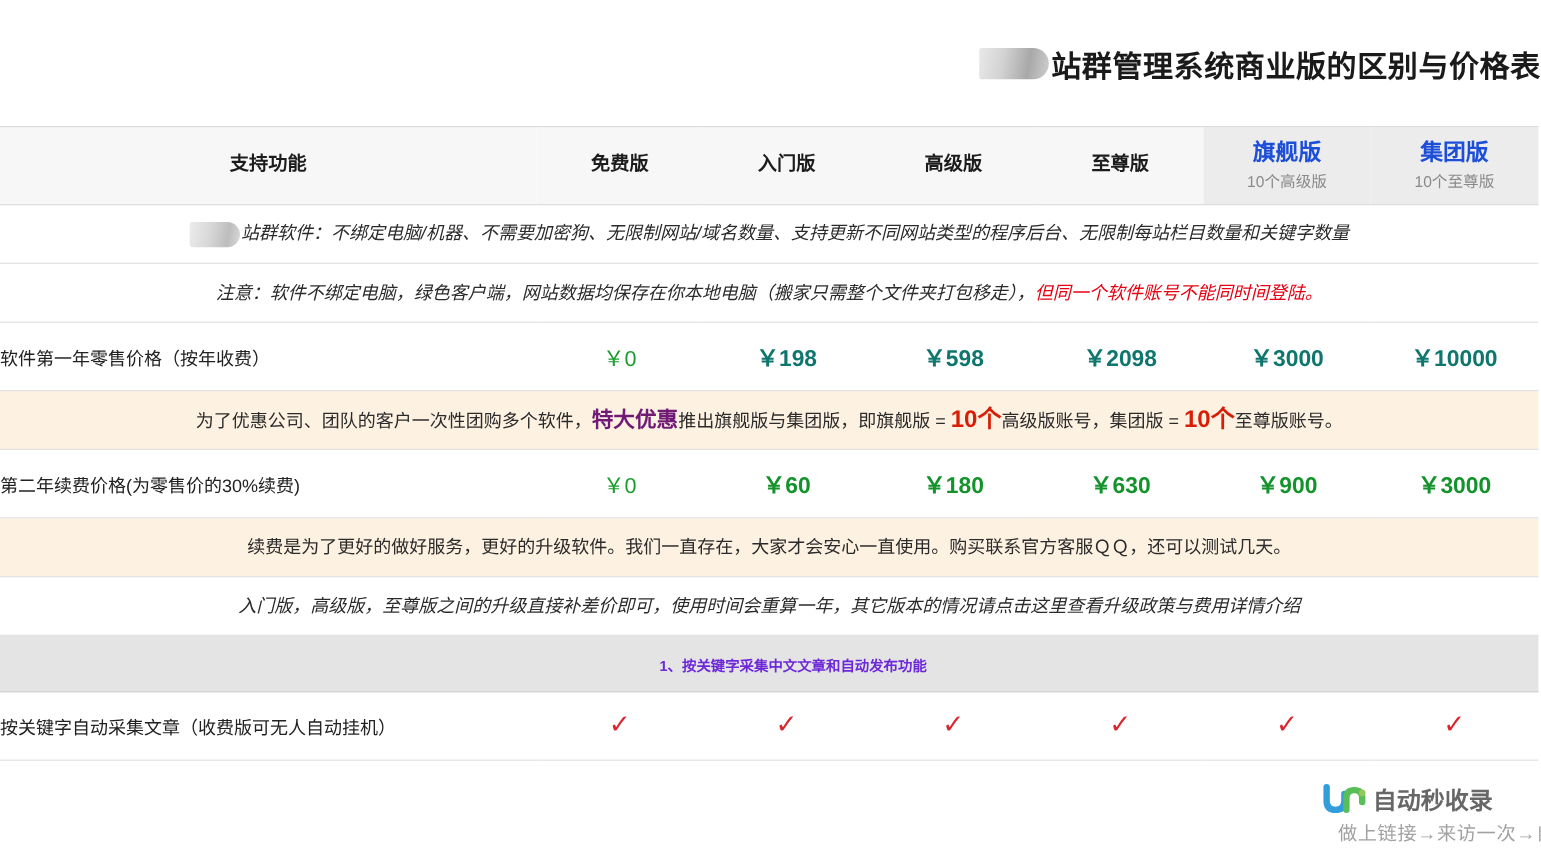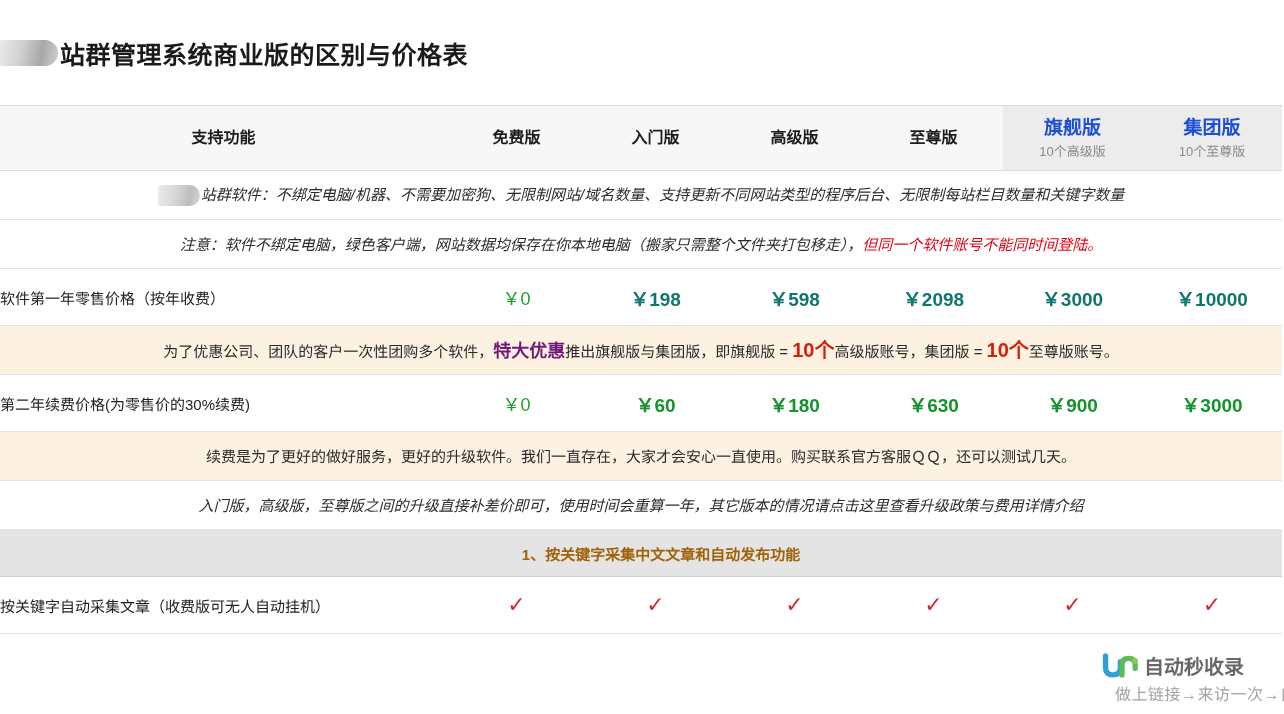--- a/index.html
+++ b/index.html
@@ -15,21 +15,21 @@
     font-family: "Liberation Sans", "DejaVu Sans", sans-serif;
     color: #222222;
     position: relative;
   }
 
   
   .page-title-wrap {
     height: 105px;
     display: flex;
     align-items: flex-start;
-    justify-content: flex-start;
+    justify-content: flex-end;
     padding-top: 18px;
     box-sizing: border-box;
   }
   .page-title {
     font-size: 25px;
     font-weight: bold;
     color: #1a1a1a;
     letter-spacing: 0.5px;
     display: flex;
     align-items: center;
@@ -145,22 +145,22 @@
   }
   td.price-cell.red   { color: #0f766e; }
   td.price-cell.green { color: #14922b; }
 
   
   tr.section-row td {
     background: #e4e4e4;
     height: 46px;
     text-align: center;
     font-weight: bold;
-    font-size: 15px;
-    color: #a16207;
+    font-size: 12px;
+    color: #6d28d9;
     border-top: 1px solid #d2d2d2;
     border-bottom: 1px solid #d2d2d2;
     padding-left: 40px;
   }
 
   
   .chk {
     color: #d8262c;
     font-size: 22px;
     line-height: 1;

